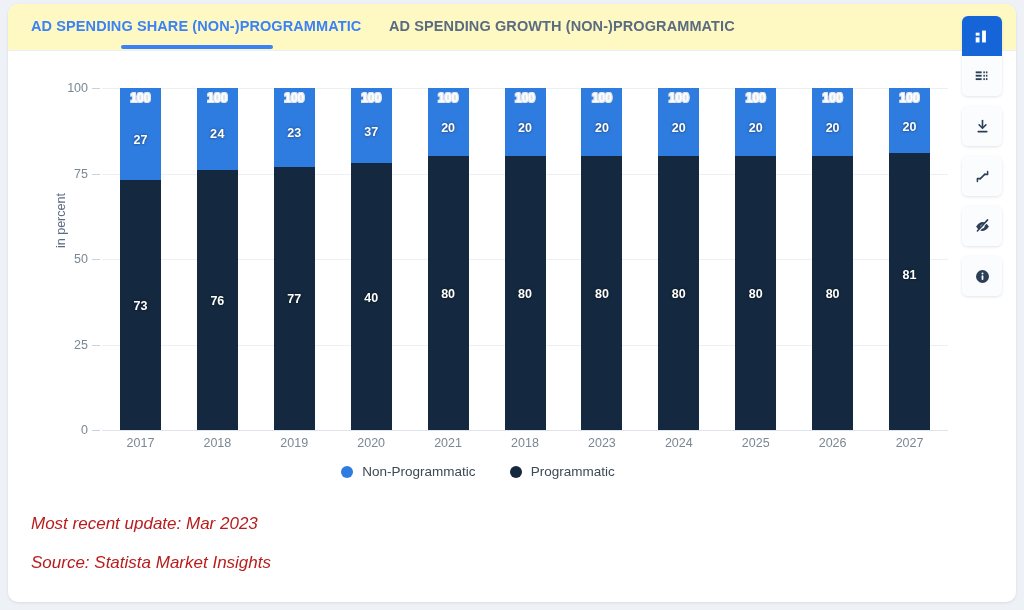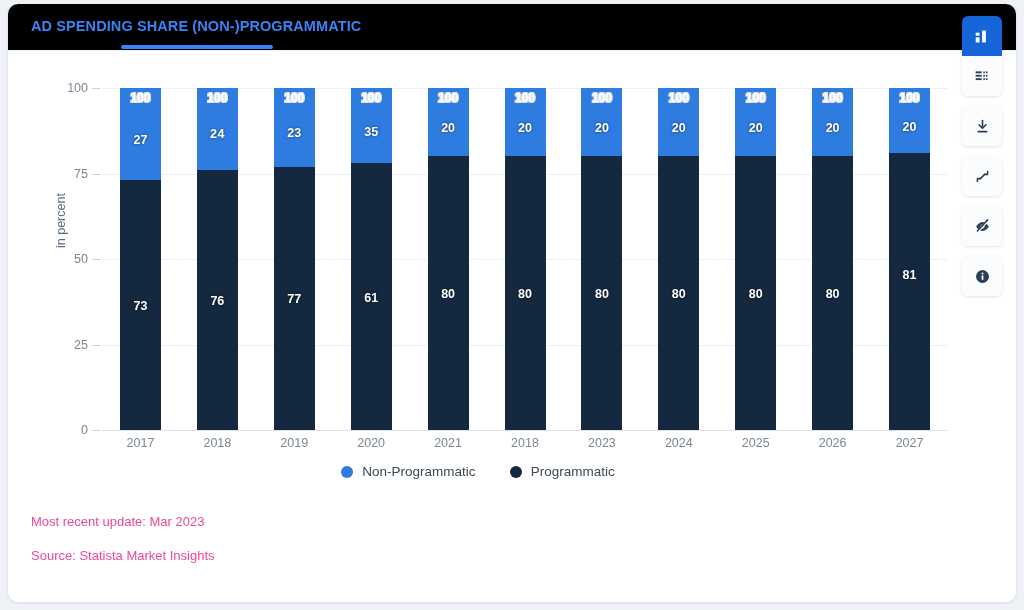--- a/index.html
+++ b/index.html
@@ -26,21 +26,21 @@
     box-shadow: 0 1px 3px rgba(20,40,80,0.10);
     overflow: hidden;
   }
 
   
   #tabbar {
     position: absolute;
     left: 0; top: 0;
     width: 100%;
     height: 46px;
-    background: #000000;
+    background: #fef9c3;
     border-bottom: 1px solid #eceff4;
   }
   .tab {
     position: absolute;
     top: 14px;
     font-size: 14.5px;
     font-weight: bold;
     letter-spacing: 0.1px;
     white-space: nowrap;
     cursor: pointer;
@@ -208,33 +208,35 @@
     overflow: hidden;
   }
 
   
   #footer {
     position: absolute;
     left: 23px;
     top: 510px;
   }
   .foot-line {
-    font-size: 13px;
-    color: #ec4899;
+    font-size: 17px;
+    color: #b91c1c;
     margin-bottom: 19px;
+    font-style: italic;
   }
 </style>
 </head>
 <body>
 
 <div id="page">
   <div id="card">
 
     <div id="tabbar">
       <button class="tab" id="tab-0">AD SPENDING SHARE (NON-)PROGRAMMATIC</button>
+      <button class="tab" id="tab-1">AD SPENDING GROWTH (NON-)PROGRAMMATIC</button>
       <div id="tab-underline"></div>
     </div>
 
     <div id="chart">
       <div id="ylabel">in percent</div>
       <div id="plot">
           <div class="gridline baseline" style="top: 342px;"></div>
           <div class="ytick" style="top: 342px; right: 860px;">0</div>
           <div class="ytickmark" style="top: 342px;"></div>
           <div class="gridline" style="top: 256.5px;"></div>
@@ -269,22 +271,22 @@
             <div class="seg seg-dark" style="height: 263.34px; background: rgb(20, 41, 63);"></div>
             <div class="seg seg-light" style="height: 78.66px; bottom: 263.34px; background: rgb(47, 124, 224);"></div>
             <div class="seg-val" style="bottom: 123.67px;">77</div>
             <div class="seg-val" style="bottom: 289.67px;">23</div>
             <div class="total-val" style="bottom: 325px;">100</div>
           </div>
           <div class="xtick" style="left: 152.273px;">2019</div>
           <div class="barcol" style="left: 248.682px; height: 342px;">
             <div class="seg seg-dark" style="height: 266.76px; background: rgb(20, 41, 63);"></div>
             <div class="seg seg-light" style="height: 75.24px; bottom: 266.76px; background: rgb(47, 124, 224);"></div>
-            <div class="seg-val" style="bottom: 125.38px;">61</div>
-            <div class="seg-val" style="bottom: 291.38px;">35</div>
+            <div class="seg-val" style="bottom: 125.38px;">40</div>
+            <div class="seg-val" style="bottom: 291.38px;">37</div>
             <div class="total-val" style="bottom: 325px;">100</div>
           </div>
           <div class="xtick" style="left: 229.182px;">2020</div>
           <div class="barcol" style="left: 325.591px; height: 342px;">
             <div class="seg seg-dark" style="height: 273.6px; background: rgb(20, 41, 63);"></div>
             <div class="seg seg-light" style="height: 68.4px; bottom: 273.6px; background: rgb(47, 124, 224);"></div>
             <div class="seg-val" style="bottom: 128.8px;">80</div>
             <div class="seg-val" style="bottom: 294.8px;">20</div>
             <div class="total-val" style="bottom: 325px;">100</div>
           </div>

